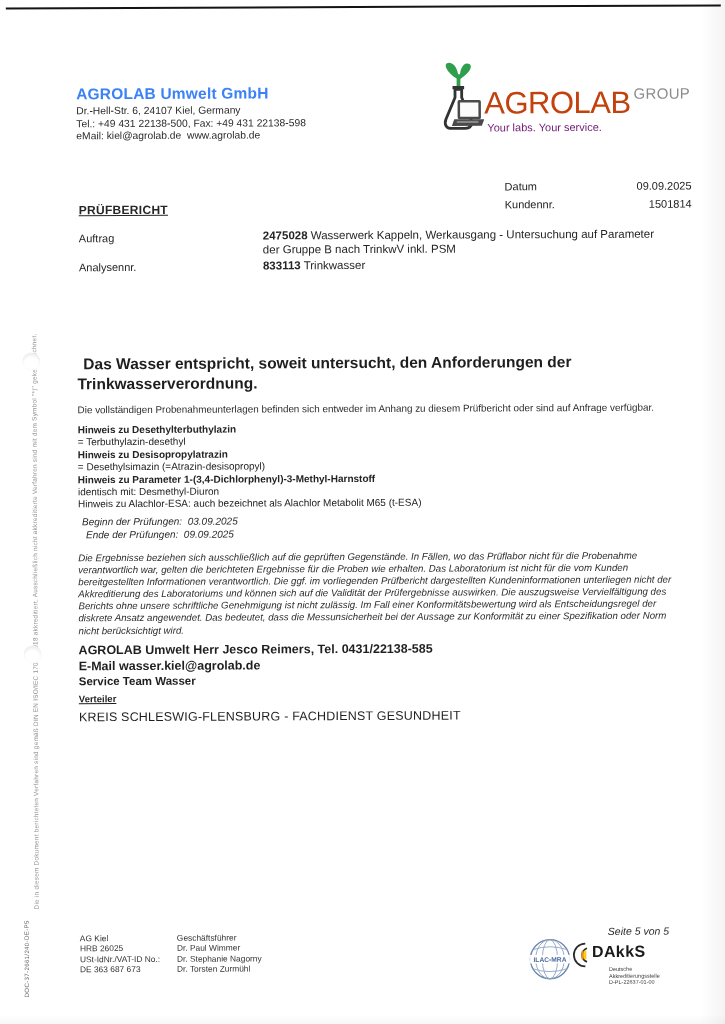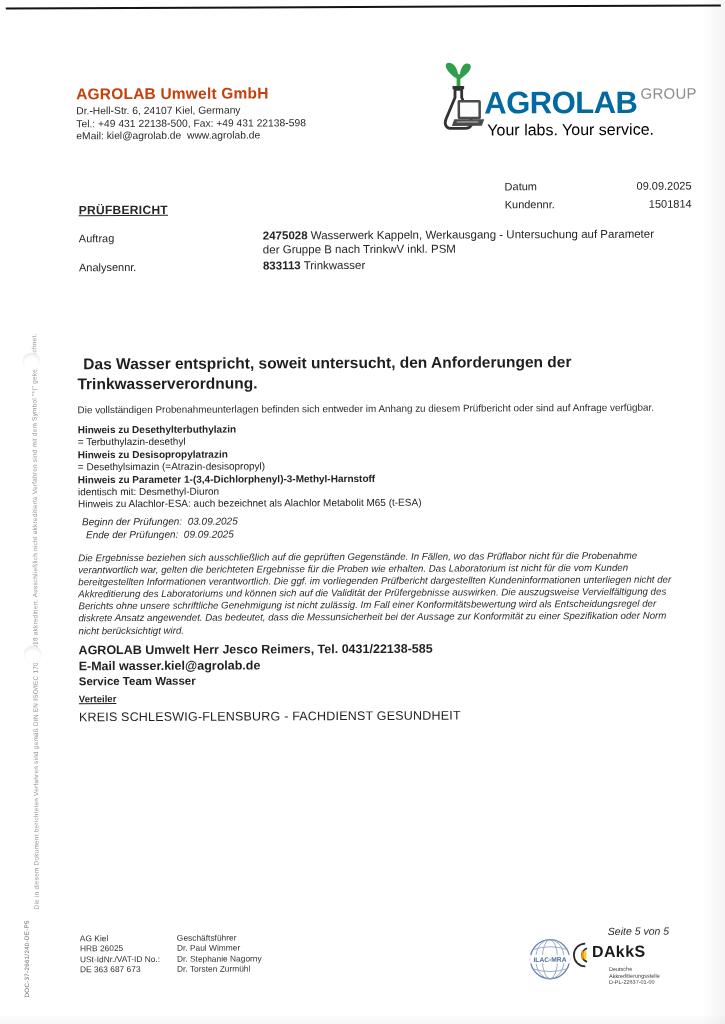--- a/index.html
+++ b/index.html
@@ -5,30 +5,30 @@
   html,body { margin:0; padding:0; background:#ffffff; }
   .sheet {
     position:relative; width:725px; height:1024px; background:#ffffff;
     overflow:hidden; font-family:"Liberation Sans", sans-serif; color:#262626;
   }
   .tilt { position:absolute; inset:0; transform:rotate(-0.25deg); transform-origin:50% 50%; }
   .abs { position:absolute; }
   .top-rule { left:8px; right:2px; top:6px; height:2px; background:#141414; }
 
   
-  .company { left:78px; top:84px; font-size:15.5px; font-weight:bold; letter-spacing:.2px; color:#c2410c; }
+  .company { left:78px; top:84px; font-size:15.5px; font-weight:bold; letter-spacing:.2px; color:#3b82f6; }
   .addr { left:78px; top:104px; font-size:10.3px; line-height:12.6px; color:#2a2a2a; }
   .addr .pre { white-space:pre; }
 
   
   .logo-icon { left:436px; top:56px; }
   .brand-row { left:486px; top:86px; white-space:nowrap; }
-  .brand { font-size:31px; font-weight:bold; color:#0369a1; letter-spacing:-.5px; }
+  .brand { font-size:31px; font-weight:normal; color:#c2410c; letter-spacing:-.5px; }
   .brand-suffix { font-size:15px; color:#8c8c8c; vertical-align:14px; margin-left:3px; letter-spacing:.3px; }
-  .tagline { left:489px; top:122px; font-size:16px; color:#000000;text-align:center; }
+  .tagline { left:489px; top:122px; font-size:11px; color:#701a75;text-align:center; }
 
   
   .meta { left:506px; top:178px; width:187px; font-size:11px; color:#222; }
   .meta-row { display:flex; line-height:18px; }
   .meta-row .lab { flex:0 0 auto; }
   .meta-row .val { flex:1; text-align:right; }
 
   
   .rpt-title { left:80px; top:202px; font-size:12px; font-weight:bold; letter-spacing:.3px;text-decoration:underline; }
   .lab-auftrag { left:80px; top:231px; font-size:11px; }

